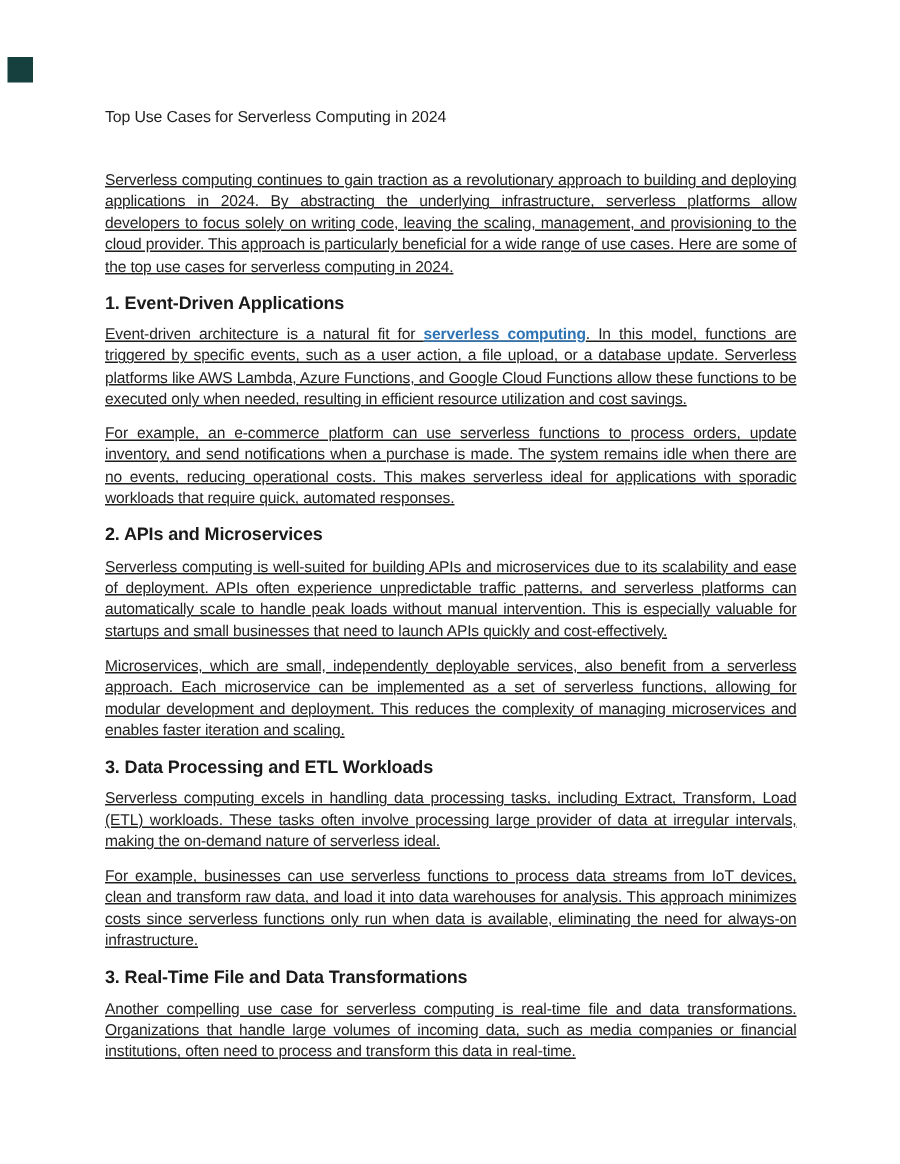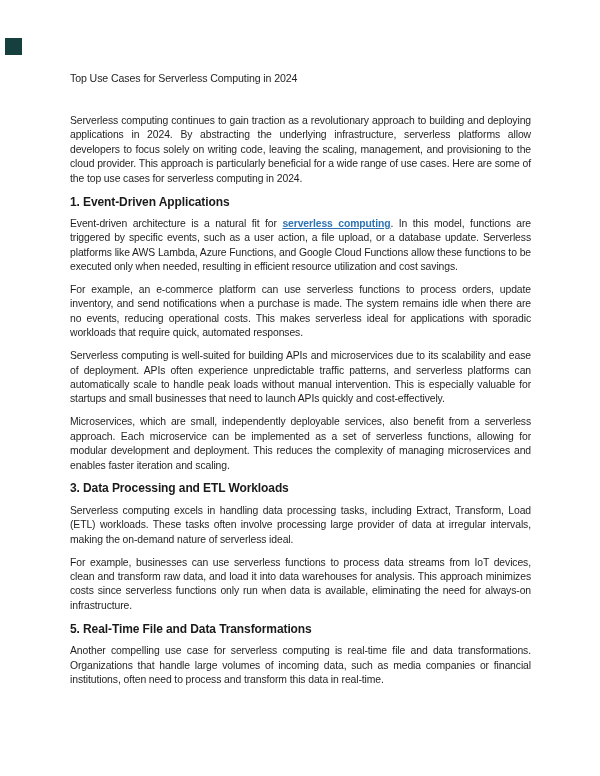--- a/index.html
+++ b/index.html
@@ -32,20 +32,21 @@
     letter-spacing: -0.1px;
     margin: 0 0 29px 0;
     color: #1f1f1f;
   }
   .body-para {
     font-size: 10.4px;
     line-height: 14.4px;
     letter-spacing: -0.1px;
     text-align: justify;
     margin: 0 0 8.5px 0;
+    text-decoration: underline;
   }
   .section-heading {
     font-size: 12px;
     line-height: 14.4px;
     letter-spacing: -0.1px;
     font-weight: 700;
     margin: 2px 0 8px 0;
     color: #1a1a1a;
   }
   .doc-link {
@@ -66,29 +67,30 @@
     <h1 class="doc-title">Top Use Cases for Serverless Computing in 2024</h1>
 
     <p class="body-para">Serverless computing continues to gain traction as a revolutionary approach to building and deploying applications in 2024. By abstracting the underlying infrastructure, serverless platforms allow developers to focus solely on writing code, leaving the scaling, management, and provisioning to the cloud provider. This approach is particularly beneficial for a wide range of use cases. Here are some of the top use cases for serverless computing in 2024.</p>
 
     <h2 class="section-heading">1. Event-Driven Applications</h2>
 
     <p class="body-para"><span>Event-driven architecture is a natural fit for </span><a class="doc-link" style="color: rgb(46, 116, 181);">serverless computing</a><span>. In this model, functions are triggered by specific events, such as a user action, a file upload, or a database update. Serverless platforms like AWS Lambda, Azure Functions, and Google Cloud Functions allow these functions to be executed only when needed, resulting in efficient resource utilization and cost savings.</span></p>
 
     <p class="body-para">For example, an e-commerce platform can use serverless functions to process orders, update inventory, and send notifications when a purchase is made. The system remains idle when there are no events, reducing operational costs. This makes serverless ideal for applications with sporadic workloads that require quick, automated responses.</p>
 
+    <h2 class="section-heading">2. APIs and Microservices</h2>
 
     <p class="body-para">Serverless computing is well-suited for building APIs and microservices due to its scalability and ease of deployment. APIs often experience unpredictable traffic patterns, and serverless platforms can automatically scale to handle peak loads without manual intervention. This is especially valuable for startups and small businesses that need to launch APIs quickly and cost-effectively.</p>
 
     <p class="body-para">Microservices, which are small, independently deployable services, also benefit from a serverless approach. Each microservice can be implemented as a set of serverless functions, allowing for modular development and deployment. This reduces the complexity of managing microservices and enables faster iteration and scaling.</p>
 
     <h2 class="section-heading">3. Data Processing and ETL Workloads</h2>
 
     <p class="body-para">Serverless computing excels in handling data processing tasks, including Extract, Transform, Load (ETL) workloads. These tasks often involve processing large provider of data at irregular intervals, making the on-demand nature of serverless ideal.</p>
 
     <p class="body-para">For example, businesses can use serverless functions to process data streams from IoT devices, clean and transform raw data, and load it into data warehouses for analysis. This approach minimizes costs since serverless functions only run when data is available, eliminating the need for always-on infrastructure.</p>
 
-    <h2 class="section-heading">5. Real-Time File and Data Transformations</h2>
+    <h2 class="section-heading">3. Real-Time File and Data Transformations</h2>
 
     <p class="body-para">Another compelling use case for serverless computing is real-time file and data transformations. Organizations that handle large volumes of incoming data, such as media companies or financial institutions, often need to process and transform this data in real-time.</p>
 
   </div>
 </div>
 
 </body></html>

